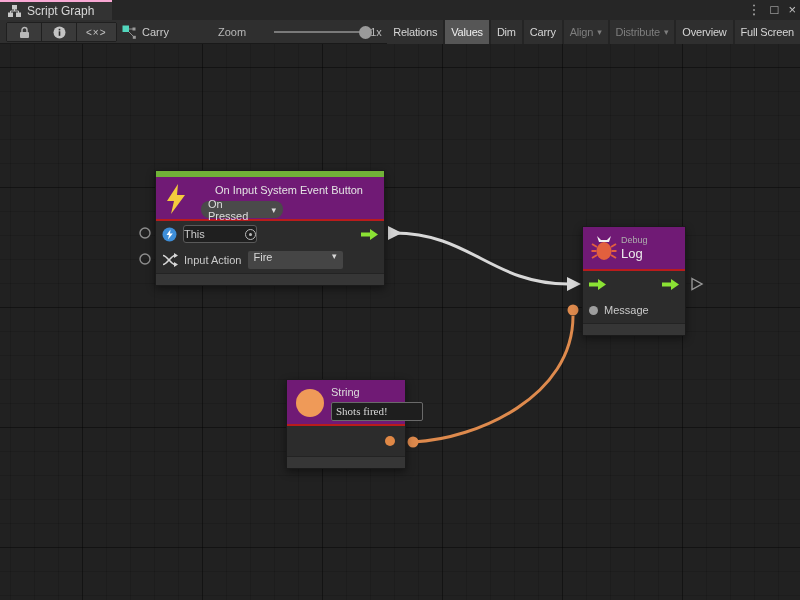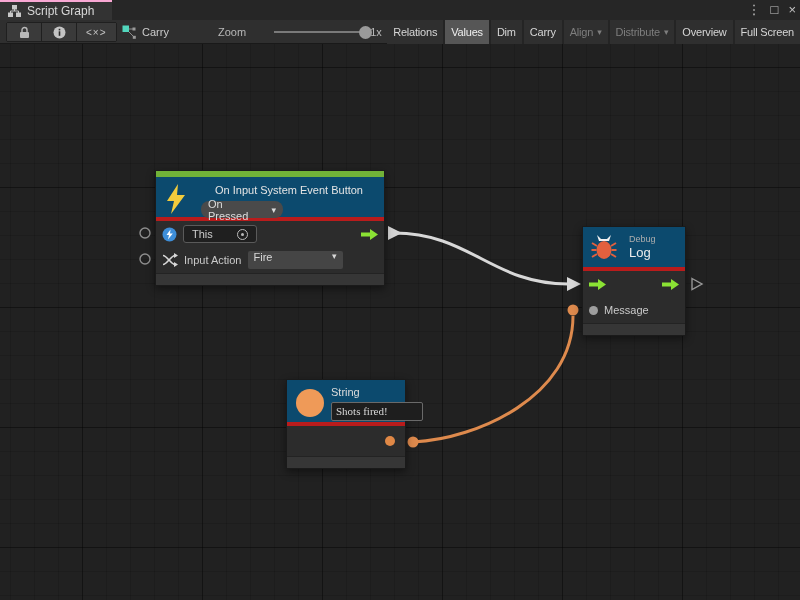--- a/index.html
+++ b/index.html
@@ -48,40 +48,40 @@
       linear-gradient(90deg, rgba(0,0,0,0.12) 1px, transparent 1px),
       linear-gradient(rgba(0,0,0,0.12) 1px, transparent 1px);
     background-size:120px 120px, 120px 120px, 24px 24px, 24px 24px;
     background-position:82px 0, 0 23px, 10px 0, 0 23px;
   }
   svg.wires { position:absolute; left:0; top:0; width:800px; height:556px; z-index:5; }
 
   
   .node { position:absolute; z-index:10; border:1px solid #1A1A1A; box-shadow:0 3px 8px rgba(0,0,0,0.45); background:#2C2C2C; }
   .n-strip { height:6px; background:#71B238; }
-  .n-header { background:#0c4a6e; border-bottom:4px solid #b91c1c; position:relative; }
+  .n-header { background:#701a75; border-bottom:2px solid #b91c1c; position:relative; }
   .n-body { background:#2C2C2C; }
   .n-footer { background:#363636; border-top:1px solid #232323; height:12px; }
   .n-row { height:26px; display:flex; align-items:center; padding:0 6px; gap:6px; color:#C9C9C9; font-size:11px; }
   .vs-dropdown { background:#4A4A4A; border-radius:8px; color:#DDDDDD; font-size:11px; height:17px; display:flex; align-items:center; padding:0 7px; gap:6px; }
-  .vs-field { background:#1F1F1F; border:1px solid #5A5A5A; border-radius:3px; color:#CCCCCC; font-size:11px; height:18px; display:flex; align-items:center; padding:0 8px; }
+  .vs-field { background:#1F1F1F; border:1px solid #5A5A5A; border-radius:3px; color:#CCCCCC; font-size:11px; height:18px; display:flex; align-items:center; padding:0 0; }
   .spacer { flex:1; }
 
   
   .node-event { left:155px; top:126px; width:230px; }
   .node-event .n-header { height:44px; padding:4px 6px 0 6px; }
   .ev-title { position:absolute; left:44px; right:6px; top:7px; text-align:center; color:#E4E4E4; font-size:11px; }
   .ev-bolt { position:absolute; left:9px; top:7px; }
   .ev-dd { position:absolute; left:45px; top:24px; width:82px; }
   .this-field { width:74px; justify-content:space-between; }
   .fire-dd { background:#454545; border-radius:2px; width:95px; height:18px; display:flex; justify-content:space-between; padding:0 6px; color:#D8D8D8; font-size:11px; }
 
   
   .node-debug { left:582px; top:182px; width:104px; }
-  .node-debug .n-header { height:44px; display:flex; align-items:center; gap:12px; padding:0 8px; }
+  .node-debug .n-header { height:44px; display:flex; align-items:center; gap:4px; padding:0 8px; }
   .dbg-texts { display:flex; flex-direction:column; line-height:1.2; }
   .dbg-cat { color:#ADADAD; font-size:9px; }
   .dbg-name { color:#ECECEC; font-size:13px; }
 
   
   .node-string { left:286px; top:335px; width:120px; }
   .node-string .n-header { height:46px; padding:6px 6px 0 44px; }
   .str-icon { position:absolute; left:9px; top:9px; width:28px; height:28px; border-radius:50%; background:#EF9A58; }
   .str-title { color:#DCDCDC; font-size:11px; margin-bottom:3px; }
   .str-input { width:92px; height:19px; background:#1E1E1E; border:1px solid #6A6A6A; border-radius:2px; color:#D8D8D8; font-size:11px; padding:0 4px; font-family:Liberation Serif, serif; }

